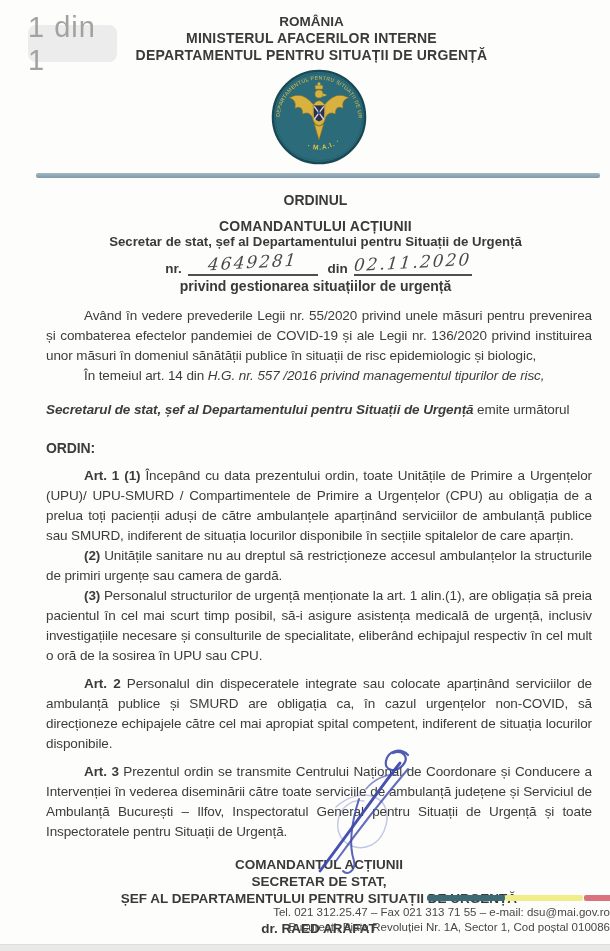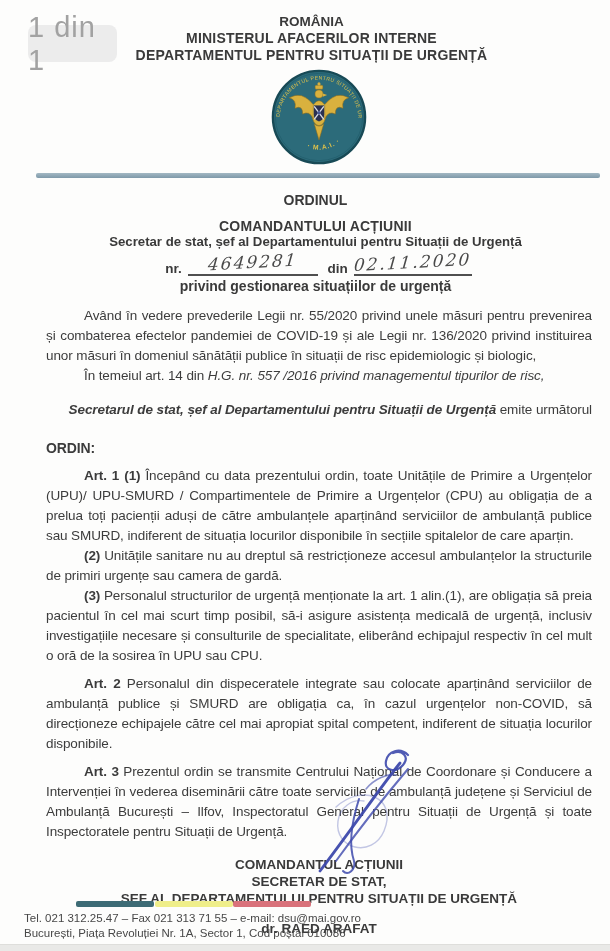--- a/index.html
+++ b/index.html
@@ -33,35 +33,35 @@
   .hw .ink{display:inline-block;font-family:"DejaVu Serif",serif;font-style:italic;font-weight:400;
       font-size:17px;color:#4a4a4a;transform:rotate(-3deg) skewX(-8deg);letter-spacing:2px;}
   .hw.nrv{width:130px;}
   .hw.datev{width:118px;}
   .nr-line b{margin:0 6px;}
   .title-block .t4{margin-top:2px;font-size:14px;font-weight:bold;}
   
   .body-text{margin:12px 18px 0 46px;font-size:13.5px;line-height:20px;
     text-align:justify;letter-spacing:-0.1px;color:#3c3c3c;}
   .body-text p{margin:0;text-indent:38px;}
-  .center-line{text-align:right;text-indent:0 !important;margin-top:14px !important;}
+  .center-line{text-align:left;text-indent:0 !important;margin-top:14px !important;}
   .ordin-heading{text-align:left;text-indent:0 !important;margin-top:18px !important;
     font-weight:bold;font-size:14px;}
   .art-first{margin-top:8px !important;}
   .art-gap{margin-top:8px !important;}
   .bold{font-weight:bold;}
   .ital{font-style:italic;}
   .boldital{font-weight:bold;font-style:italic;}
   
   .sign-block{position:relative;text-align:center;padding-left:28px;margin-top:14px;
     font-weight:bold;font-size:13.5px;line-height:17px;color:#3a3a3a;}
   .sign-block .name{margin-top:13px;}
   .signature-svg{position:absolute;left:296px;top:745px;pointer-events:none;}
   
-  .doc-footer{position:absolute;left:0;right:0;bottom:10px;text-align:left;padding-left:24px;}
+  .doc-footer{position:absolute;left:0;right:0;bottom:16px;text-align:right;padding-left:24px;}
   .tricolor{display:inline-block;transform:translateX(52px);font-size:0;line-height:0;margin-bottom:4px;}
   .tricolor span{display:inline-block;width:78px;height:6px;border-radius:2px;margin-right:0.5px;}
   .tri-blue{background:#3d6b75;}
   .tri-yellow{background:#efee8a;}
   .tri-red{background:#d9727b;}
   .doc-footer .f1,.doc-footer .f2{font-size:11.5px;line-height:15px;color:#474747;}
   .bottom-strip{position:absolute;left:0;right:0;bottom:0;height:6px;background:#e9e9e7;
     border-top:1px solid #dededb;}
 </style>
 </head>

